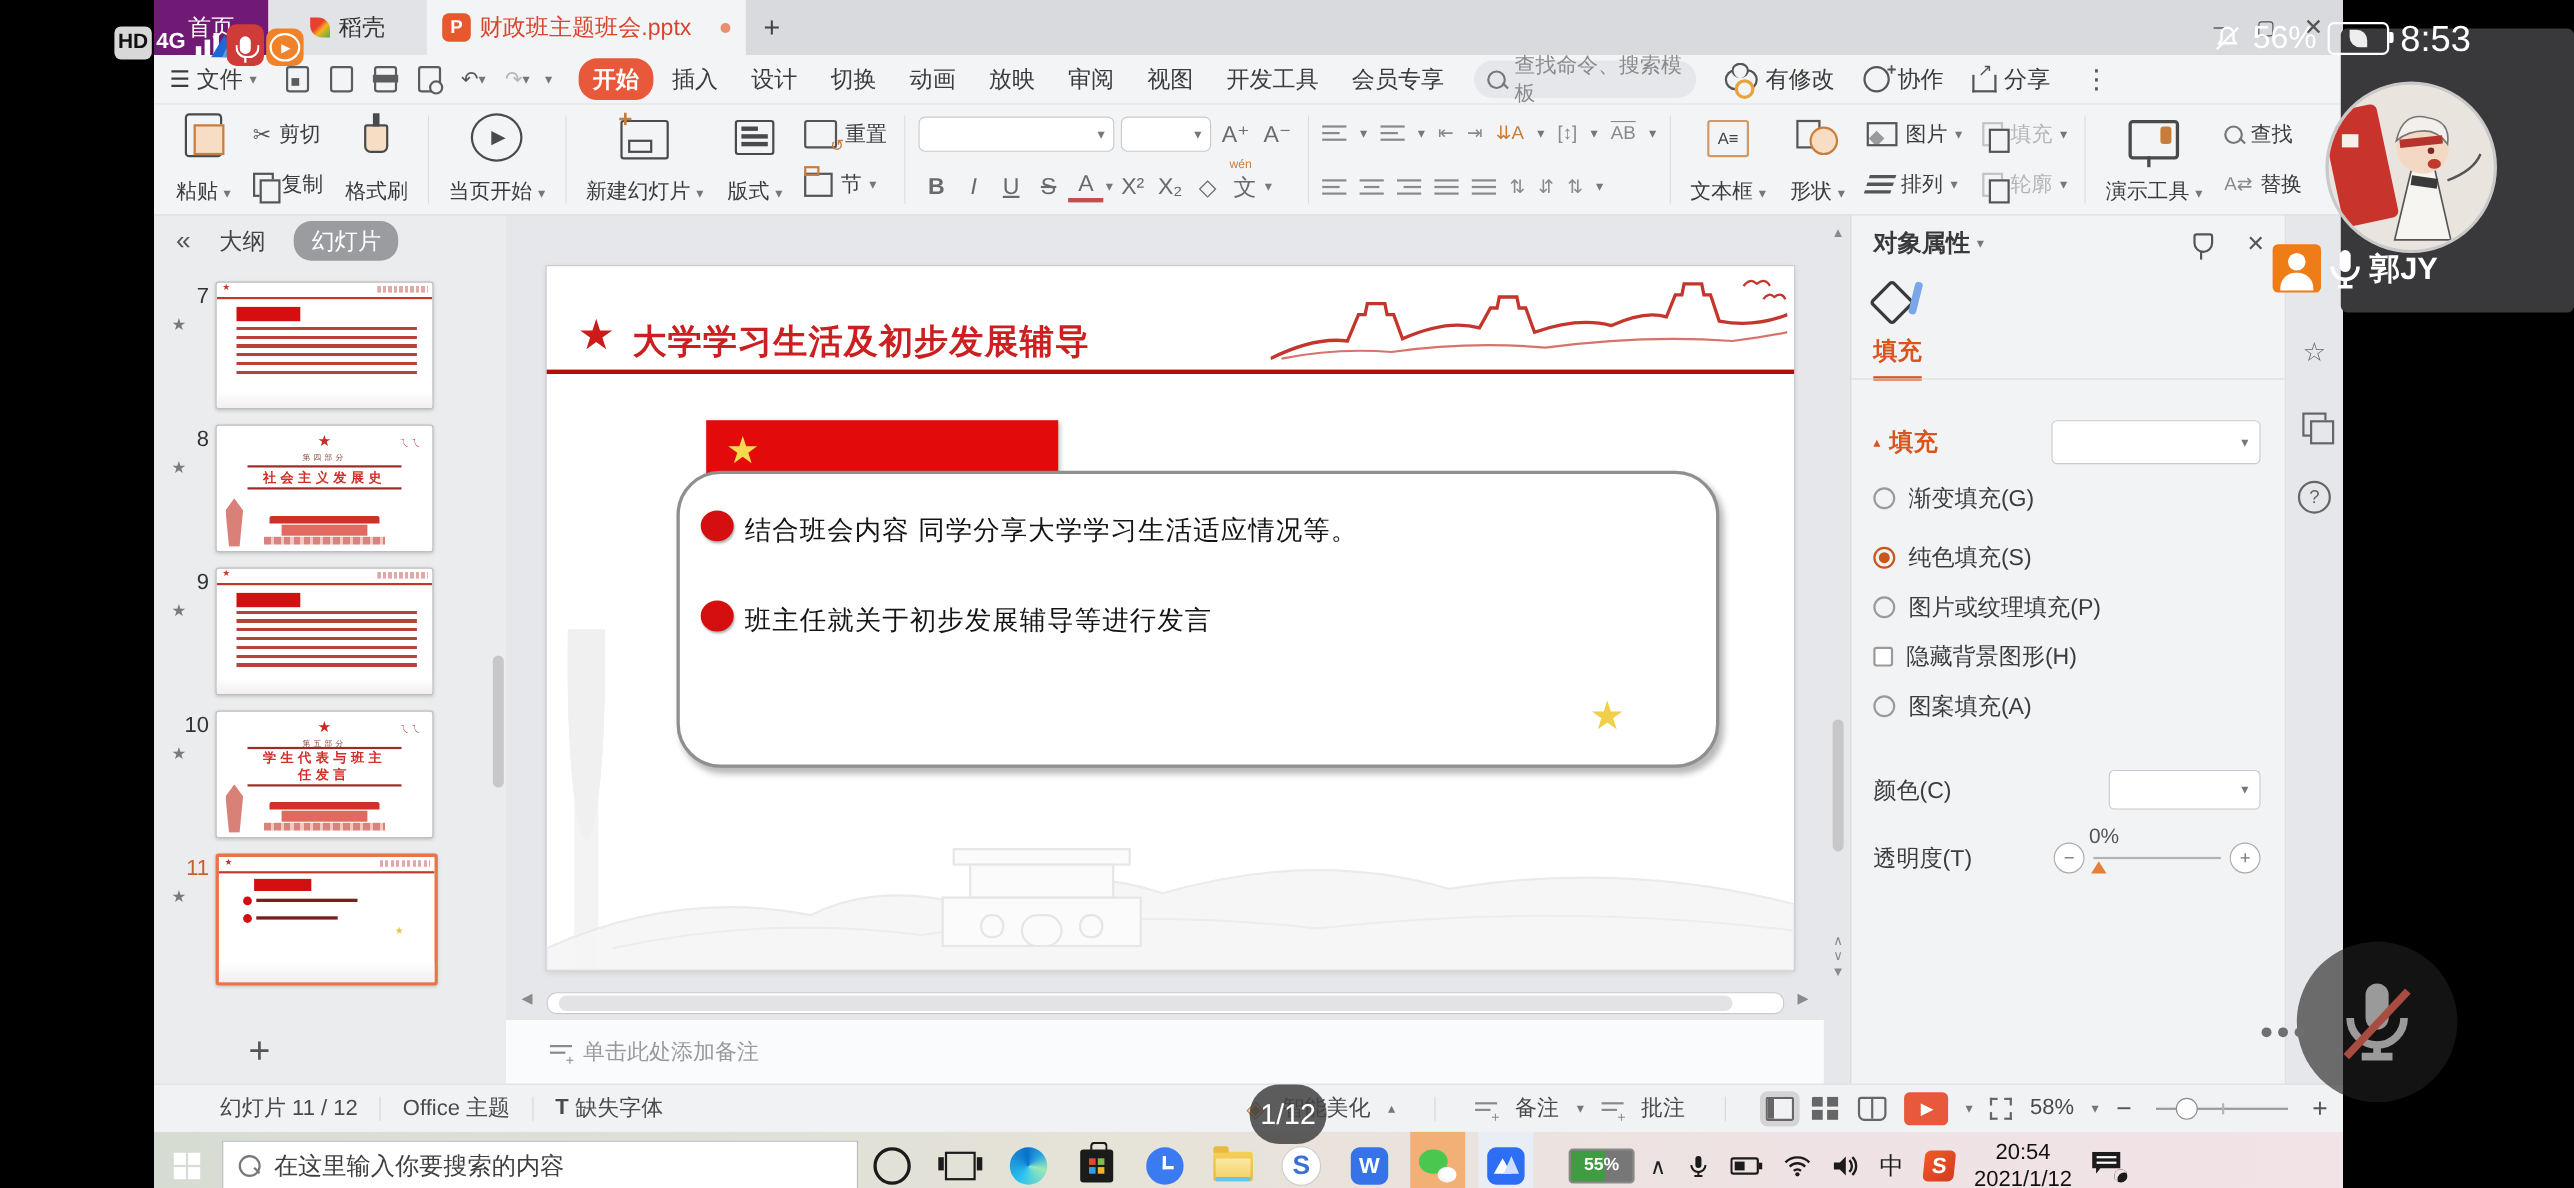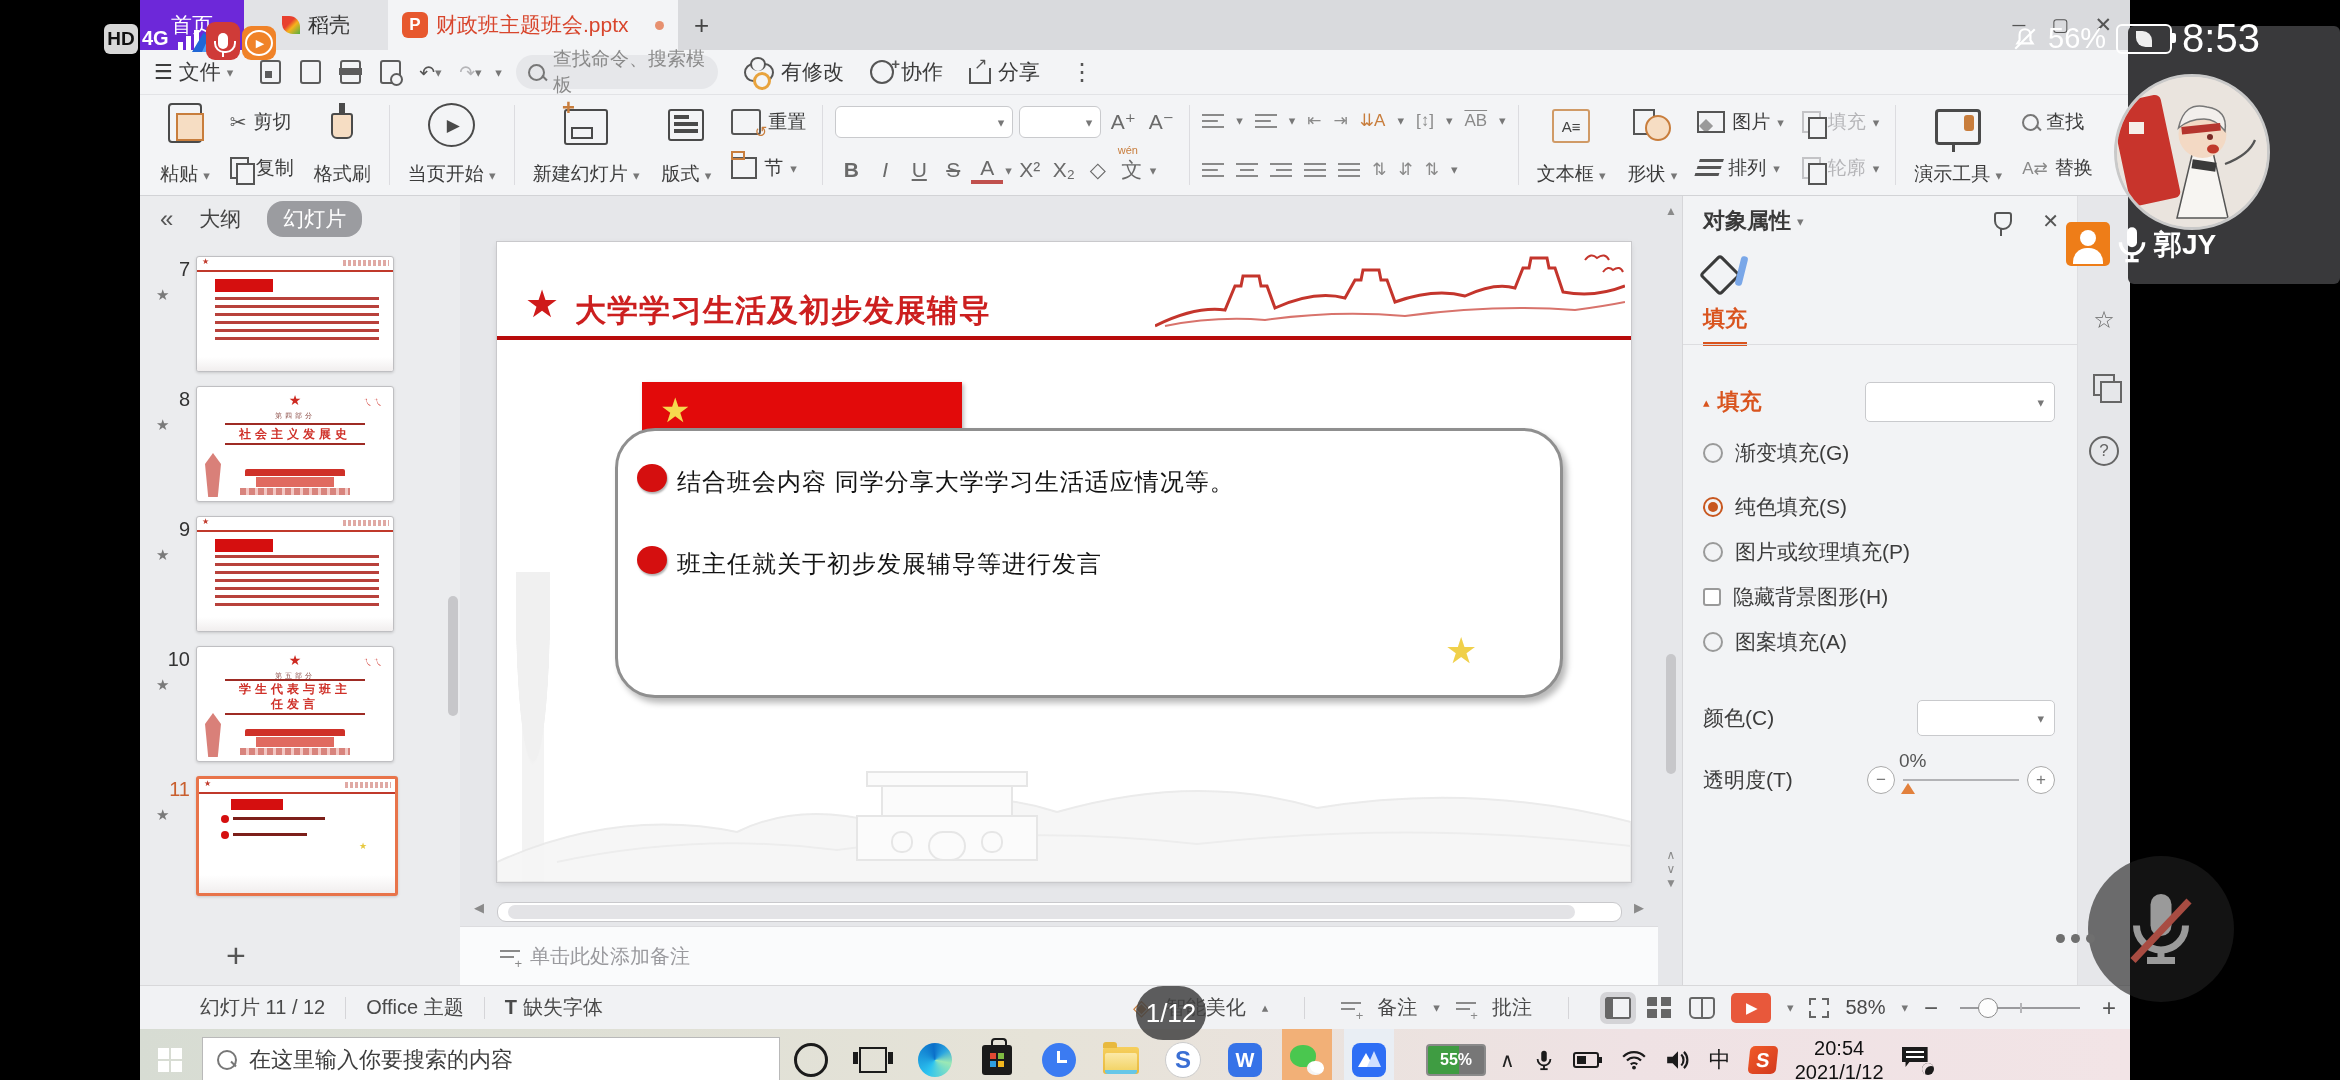--- a/index.html
+++ b/index.html
@@ -39,21 +39,21 @@
   #page-pill{left:1136px;top:986px;width:70px;height:54px;background:rgba(66,66,66,.85);border-radius:27px;z-index:50;
              color:#fff;font-size:26px;display:flex;align-items:center;justify-content:center}
   #mute-fab{left:2088px;top:856px;width:146px;height:146px;border-radius:50%;background:rgba(30,30,30,.62);z-index:48;display:flex;align-items:center;justify-content:center}
   #fab-dots{left:2056px;top:934px;z-index:49;display:flex;gap:6px}
   #fab-dots i{width:9px;height:9px;border-radius:50%;background:#6f6f6f}
   
   #desktop{left:140px;top:0;width:1990px;height:1080px;background:#f3f4f6;z-index:10}
   
   #tabbar{position:relative;height:50px;background:#d9dadd;display:flex;align-items:stretch}
   .tab{display:flex;align-items:center;gap:8px;padding:0 14px;font-size:21px}
-  #tab-home{background:#6d28d9;color:#fff;width:76px;justify-content:center}
+  #tab-home{background:#701a75;color:#fff;width:76px;justify-content:center}
   #tab-docer{background:#e2e3e6;color:#333;width:116px;justify-content:center}
   .leaf-ic{width:18px;height:18px;border-radius:0 60% 0 60%;background:linear-gradient(135deg,#e8402f 40%,#f6b21d 60%,#52b043)}
   #tab-doc{background:#f3f4f6;color:#d8452c;width:262px}
   .wpslogo{width:26px;height:26px;background:#e7582e;border-radius:6px;color:#fff;font-weight:bold;font-size:17px;display:flex;align-items:center;justify-content:center}
   .dot-unsaved{width:9px;height:9px;border-radius:50%;background:#e7906f;margin-left:auto}
   #tab-add{display:flex;align-items:center;padding:0 16px;font-size:26px;color:#444}
   #winctrl{margin-left:auto;display:flex;align-items:center;gap:26px;padding-right:18px;color:#555;font-size:18px}
   
   #menubar{height:44px;display:flex;align-items:center;font-size:21px;color:#3c3c3c;padding-left:14px;position:relative}
   #menubar .grp{display:flex;align-items:center;gap:6px}
@@ -318,21 +318,21 @@
 
 <div class="abs" id="status-right">
   <svg id="bellmute" viewBox="0 0 24 24" width="26" height="26">
     <path d="M12 3c-3 0-5 2.2-5 5v5l-2 3h14l-2-3V8c0-2.8-2-5-5-5z" fill="none" stroke="#fff" stroke-width="2"></path>
     <line x1="3" y1="21" x2="21" y2="3" stroke="#fff" stroke-width="2"></line>
   </svg>
   <span style="font-size:29px">56%</span>
   <span id="bat56">
       <i class="leaf"></i>
     </span>
-  <span style="font-size:40px">8:53</span>
+  <span style="font-size:33px">8:53</span>
 </div>
 
 <div class="abs" id="video-panel"></div>
 <div class="abs" id="avatar">
   <svg viewBox="0 0 100 100" width="150" height="150">
     <rect x="0" y="0" width="100" height="100" fill="#eae4de"></rect>
     <rect x="2" y="14" width="34" height="70" rx="4" fill="#c8342c" transform="rotate(-12 19 49)"></rect>
     <rect x="8" y="30" width="10" height="8" fill="#f5f0ea"></rect>
     <path d="M40 94 L50 52 L64 50 L74 94 Z" fill="#f7f5f2" stroke="#555" stroke-width="1"></path>
     <circle cx="57" cy="38" r="16" fill="#f3d9c4"></circle>
@@ -415,20 +415,32 @@
         </span>
       <span class="qicon">
           <span>↶</span>
           <span class="car">▾</span>
         </span>
       <span class="qicon" style="color:#b5b5b8">
           <span>↷</span>
           <span class="car">▾</span>
         </span>
       <span class="car">▾</span>
+    </div>
+    <div class="grp" style="margin-left:24px;gap:4px">
+      <span class="mtab active">开始</span>
+      <span class="mtab">插入</span>
+      <span class="mtab">设计</span>
+      <span class="mtab">切换</span>
+      <span class="mtab">动画</span>
+      <span class="mtab">放映</span>
+      <span class="mtab">审阅</span>
+      <span class="mtab">视图</span>
+      <span class="mtab">开发工具</span>
+      <span class="mtab">会员专享</span>
     </div>
     <div id="cmd-search">
       <span class="mag"></span>
       <span>查找命令、搜索模板</span>
     </div>
     <div class="mritem">
         <span class="cloud"></span>
         <span>有修改</span>
       </div>
     <div class="mritem">

